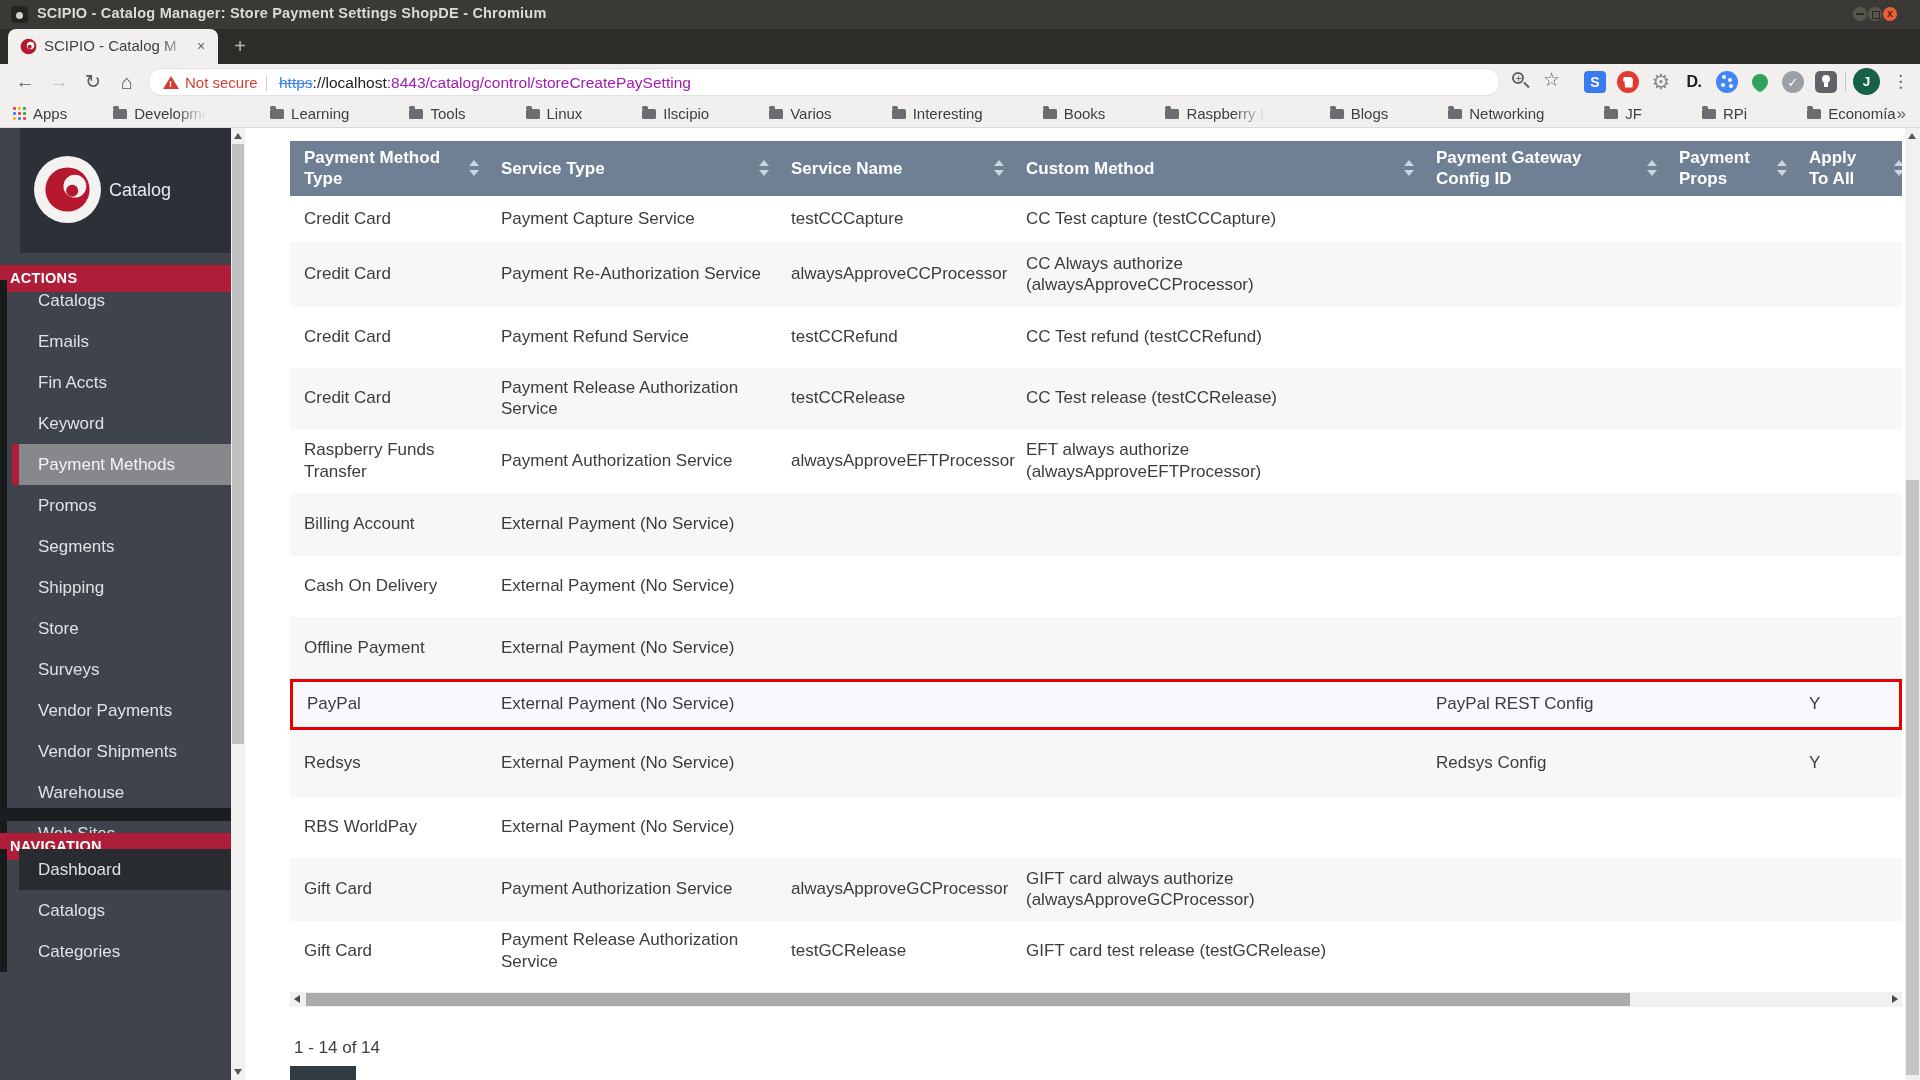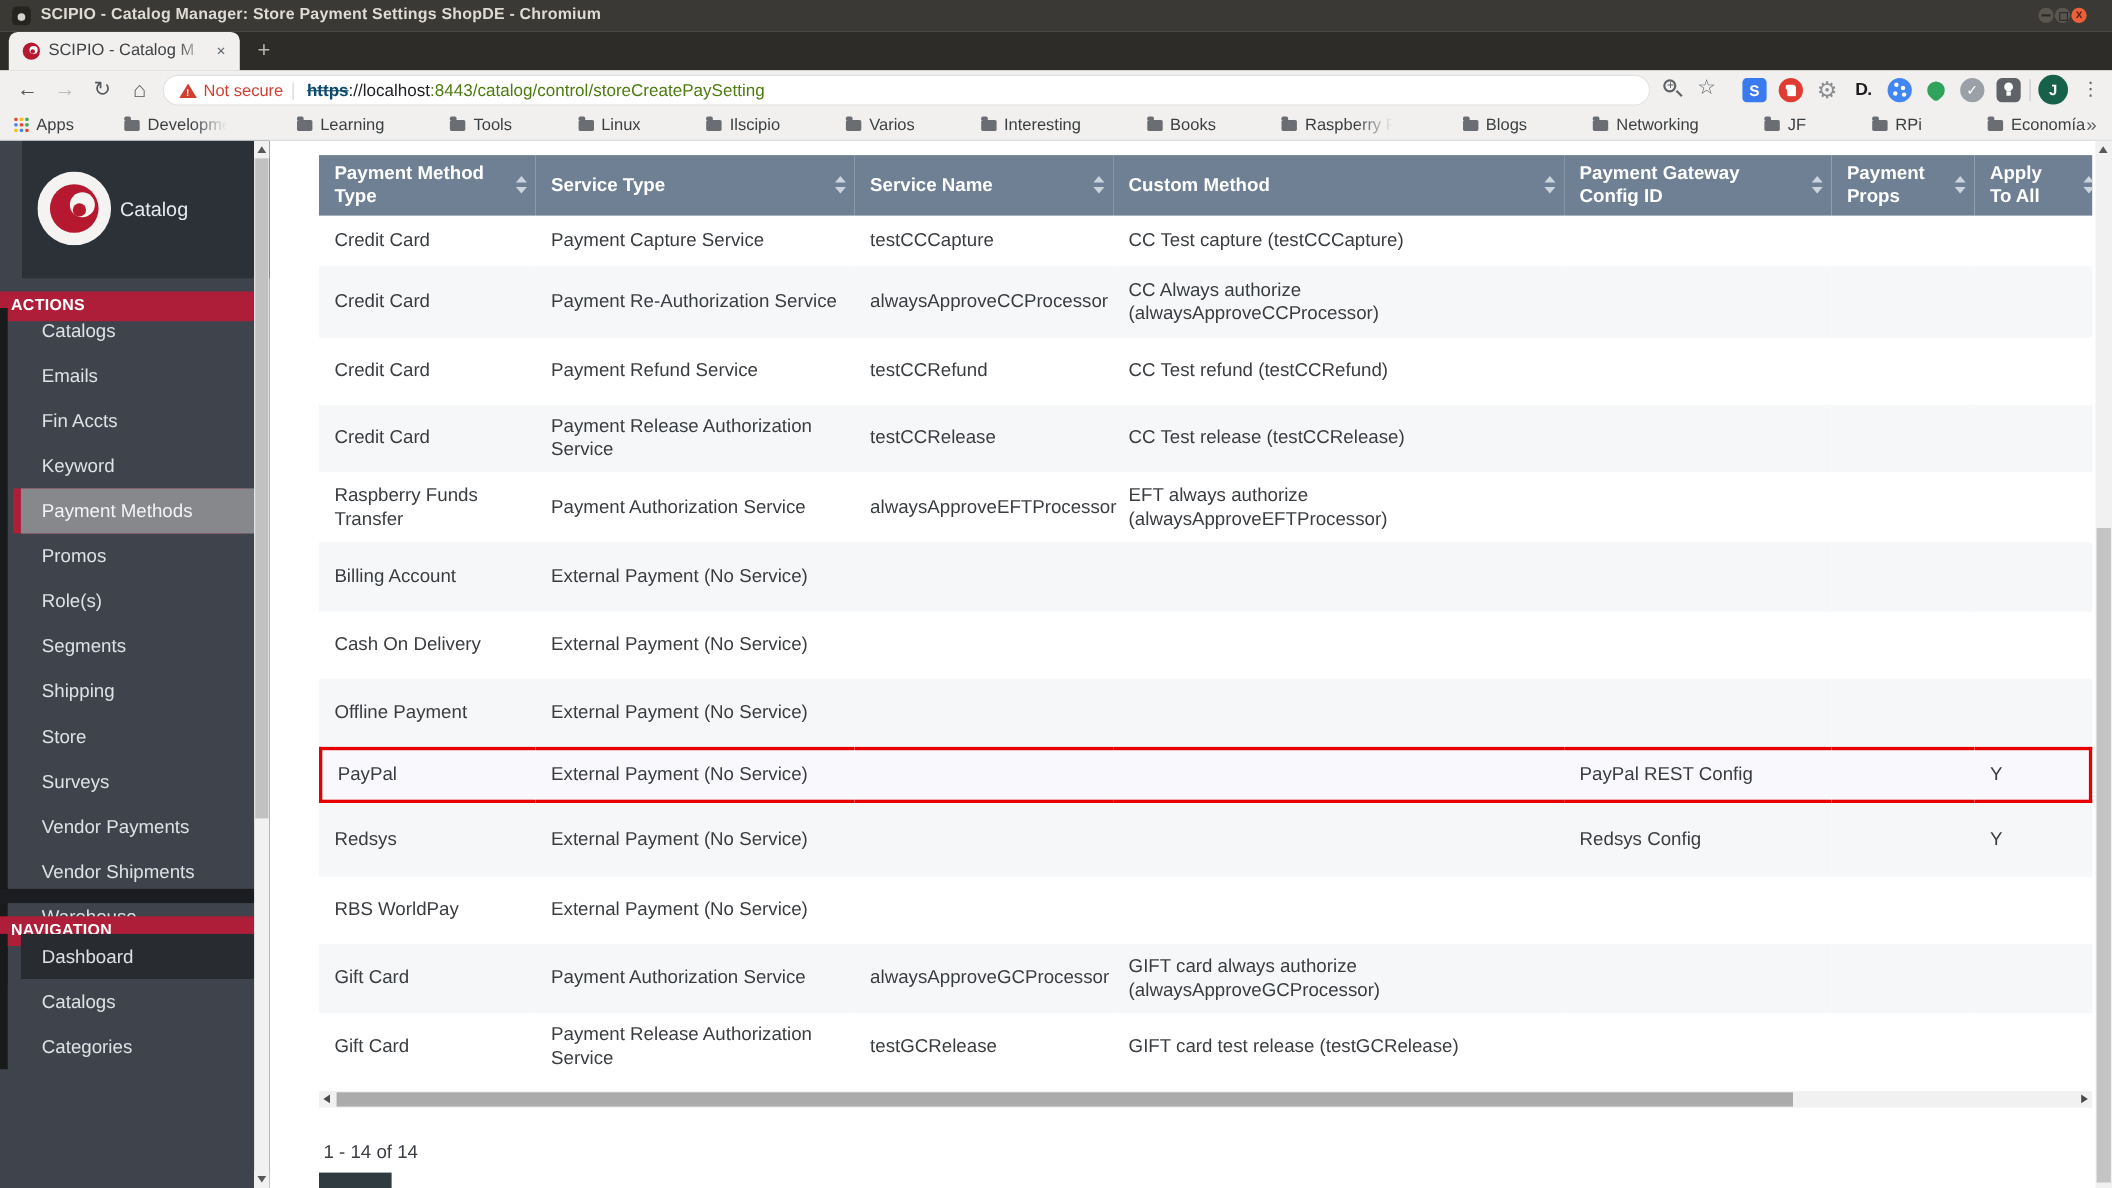--- a/index.html
+++ b/index.html
@@ -30,23 +30,23 @@
   
   .toolbar { position:absolute; left:0; top:64px; width:1920px; height:36px; background:#f1f0ef; }
   .nav-ic { position:absolute; top:5px; width:26px; height:26px; text-align:center; line-height:26px; font-size:19px; color:#55585c; }
   .ic-back { left:12px; } .ic-fwd { left:46px; color:#b9bcc0; } .ic-reload { left:80px; } .ic-home { left:114px; font-size:20px; }
   .omnibox { position:absolute; left:148px; top:4px; width:1352px; height:28px; background:#fff; border:1px solid #e2e2e2; border-radius:14px; }
   .warn-tri { position:absolute; left:14px; top:7px; width:0; height:0; border-left:8px solid transparent; border-right:8px solid transparent; border-bottom:13px solid #d23f31; }
   .warn-tri i { position:absolute; left:-2px; top:3px; font-style:normal; color:#fff; font-size:9px; font-weight:bold; }
   .sec-label { position:absolute; left:36px; top:5px; font-size:15px; color:#d23f31; }
   .omni-sep { position:absolute; left:117px; top:6px; width:1px; height:16px; background:#d0d0d0; }
   .url { position:absolute; left:130px; top:5px; font-size:15.5px; white-space:nowrap; }
-  .url .scheme { color:#0c4a6e; text-decoration:line-through;font-weight:bold; }
+  .url .scheme { color:#3b82f6; text-decoration:line-through; }
   .url .host { color:#202124; }
-  .url .path { color:#4d7c0f; }
+  .url .path { color:#a21caf; }
   .zoom-ic { position:absolute; left:1510px; top:7px; width:20px; height:20px; }
   .zoom-ic .lens { position:absolute; left:2px; top:1px; width:12px; height:12px; border:2px solid #5f6368; border-radius:50%; }
   .zoom-ic .lens::after { content:"+"; position:absolute; left:1.5px; top:-2.5px; font-size:11px; color:#5f6368; }
   .zoom-ic .handle { position:absolute; left:13px; top:13px; width:7px; height:2px; background:#5f6368; transform:rotate(45deg); }
   .star-ic { position:absolute; left:1543px; top:4px; font-size:19px; color:#5f6368; }
   .ext-row { position:absolute; left:1584px; top:5px; height:26px; display:flex; align-items:center; gap:11px; }
   .ext { width:22px; height:22px; position:relative; display:flex; align-items:center; justify-content:center; }
   .ext.sq-blue { background:#3a7af0; border-radius:4px; color:#fff; font-size:14px; font-weight:bold; }
   .ext.circ-red { background:#e03c31; border-radius:50%; }
   .ext.circ-red::after { content:""; width:10px; height:11px; background:#fff; clip-path:polygon(20% 100%,15% 45%,0 40%,5% 10%,30% 0,75% 0,100% 25%,95% 100%); }
@@ -289,21 +289,20 @@
     <span class="logo-label">Catalog</span>
   </div>
   <div class="side-header hdr-actions">ACTIONS</div>
   <div class="side-items items-actions" id="actionItems">
       <div class="side-item">Catalogs</div>
       <div class="side-item">Emails</div>
       <div class="side-item">Fin Accts</div>
       <div class="side-item">Keyword</div>
       <div class="side-item active">Payment Methods</div>
       <div class="side-item">Promos</div>
-      <div class="side-item">Role(s)</div>
       <div class="side-item">Segments</div>
       <div class="side-item">Shipping</div>
       <div class="side-item">Store</div>
       <div class="side-item">Surveys</div>
       <div class="side-item">Vendor Payments</div>
       <div class="side-item">Vendor Shipments</div>
       <div class="side-item">Warehouse</div>
       <div class="side-item">Web Sites</div>
     </div>
   <div class="side-gap"></div>

